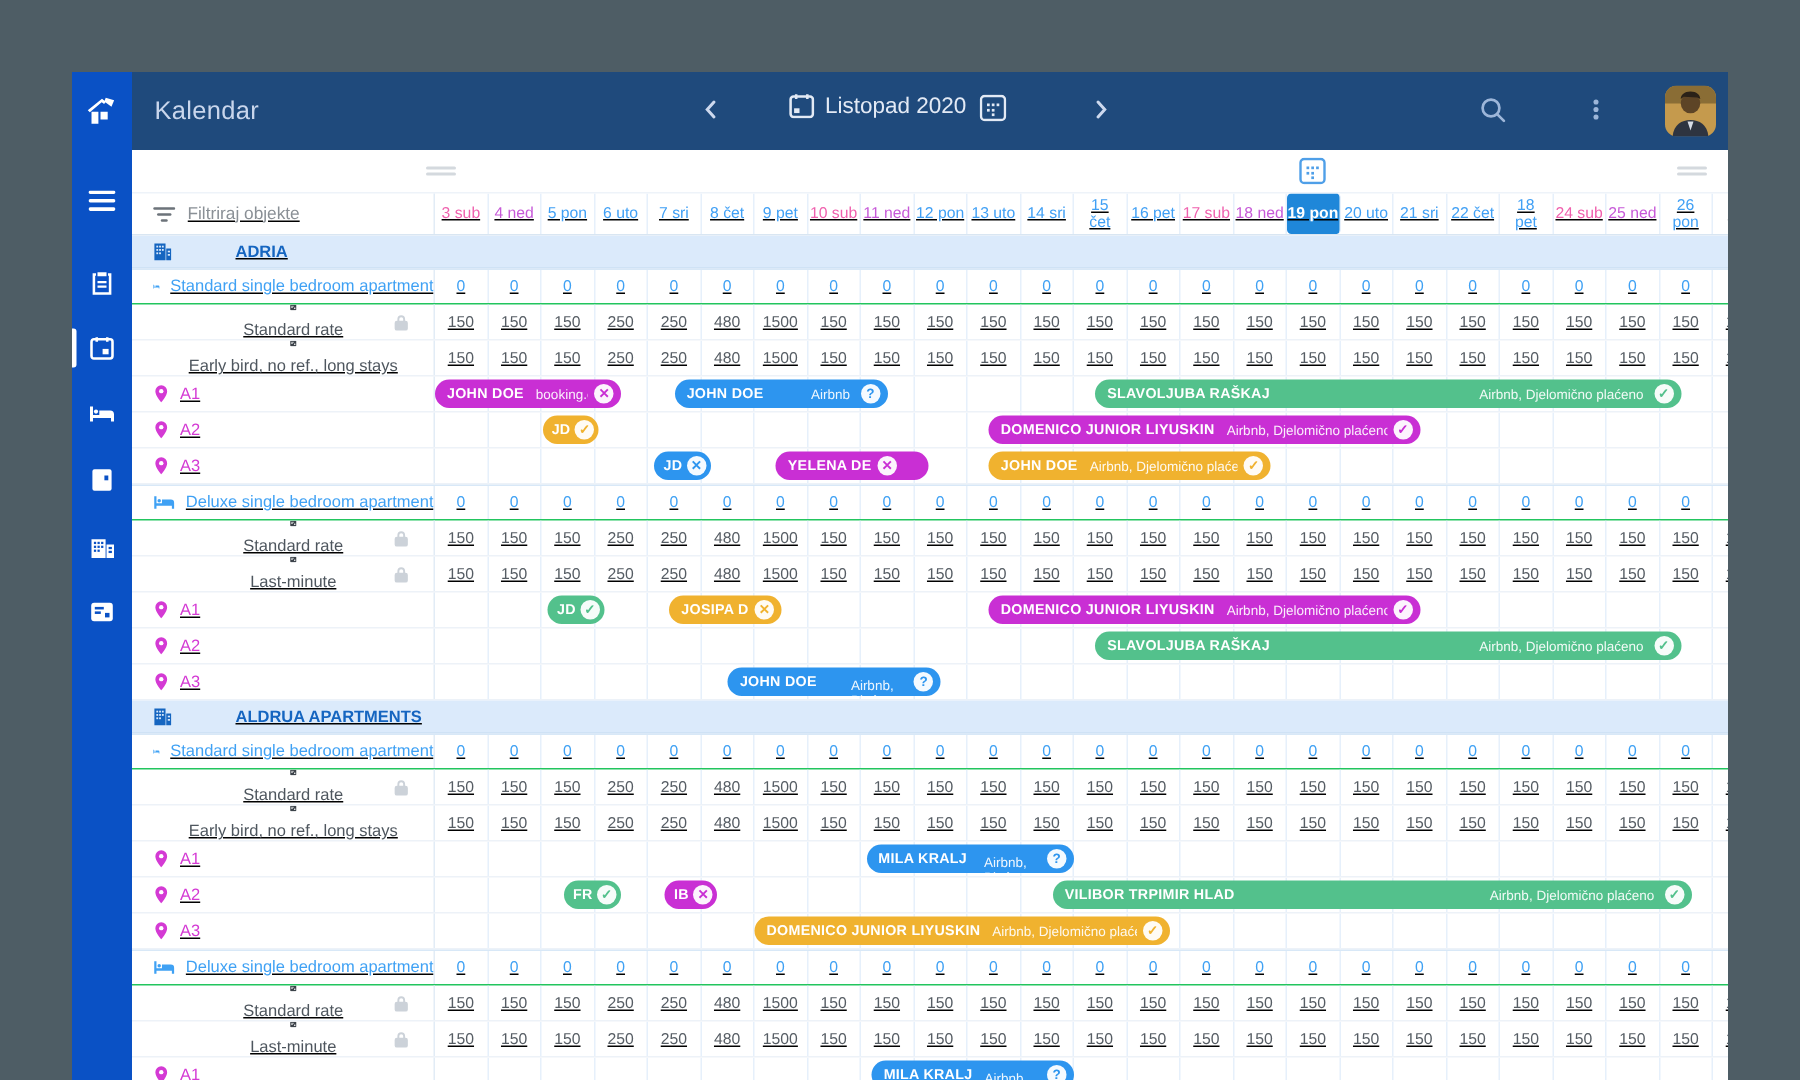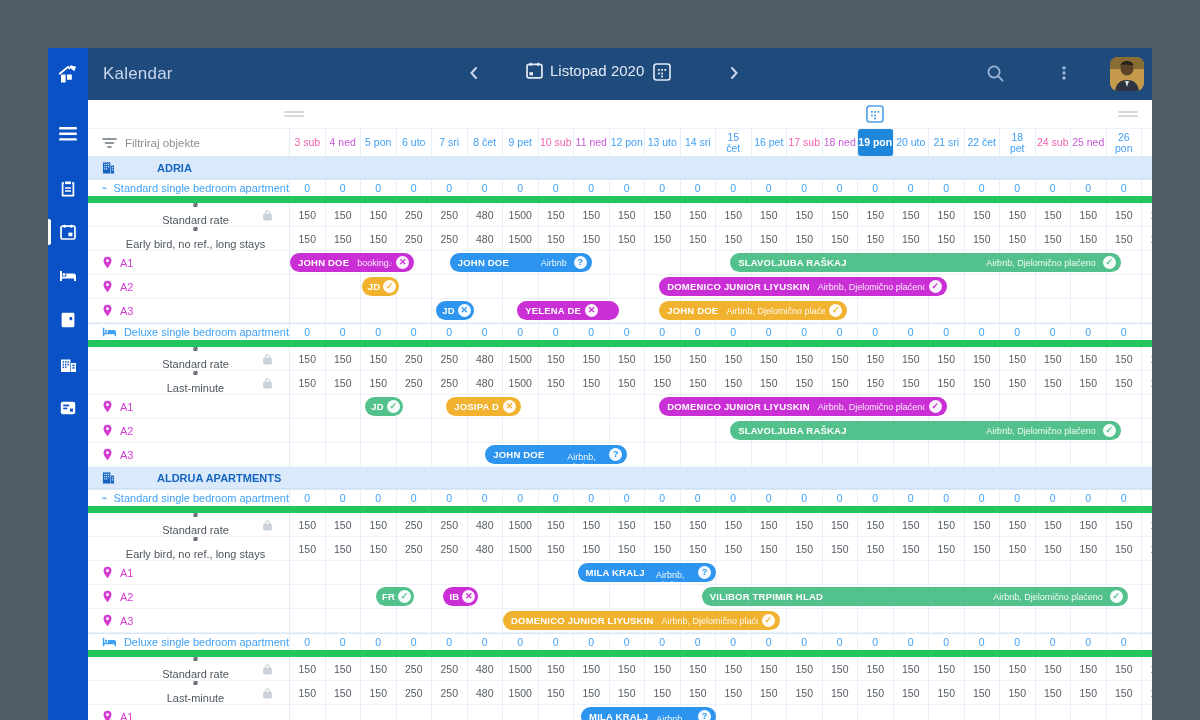--- a/index.html
+++ b/index.html
@@ -13,21 +13,21 @@
              align-items:center; flex-shrink:0; }
   .logo { width:40px; height:52px; display:flex; align-items:center; justify-content:center; }
   .side-item { width:40px; height:40px; margin-top:4px; display:flex; align-items:center;
                justify-content:center; position:relative; cursor:pointer; }
   .side-item.first { margin-top:14px; margin-bottom:10px; }
   .side-item.active:before { content:""; position:absolute; left:0; top:7px; bottom:7px;
                width:3px; background:#fff; border-radius:0 2px 2px 0; }
   .side-item svg { display:block; }
 
   
-  .main { flex:1; display:flex; flex-direction:column; min-width:0; }
+  .main { flex:1; display:flex; flex-direction:column; min-width:0;text-decoration:underline; }
 
   .topbar { height:52px; background:#1f4a7c; position:relative; flex-shrink:0; color:#c7d3e9; }
   .tb-title { position:absolute; left:15px; top:16px; font-size:17px; letter-spacing:.2px; color:#c9d6ec; }
   .tb-chev { position:absolute; top:17px; width:18px; height:18px; color:#cdd9ee; cursor:pointer; }
   .tb-chev.left { left:378px; } .tb-chev.right { left:638px; }
   .tb-month { position:absolute; left:438px; top:14px; display:flex; align-items:center; gap:7px; }
   .tb-month-label { color:#e3eaf5; font-size:15px; }
   .tb-icon { color:#e3eaf5; }
   .tb-search { position:absolute; left:898px; top:16px; color:#9db6d9; cursor:pointer; }
   .tb-kebab  { position:absolute; left:967px; top:16px; color:#9db6d9; cursor:pointer; }
@@ -52,21 +52,21 @@
   .day { width:35.5px; flex-shrink:0; border-right:1px solid #e6f0fb; display:flex; flex-direction:column;
          align-items:center; justify-content:center; font-size:10.5px; line-height:11px;
          color:#41a0f5; cursor:pointer; text-align:center; }
   .day.sat { color:#f061ae; } .day.sun { color:#c75ad8; }
   .day.today { background:#1f87d9; color:#fff; font-weight:bold; border-radius:3px; }
 
   
   .grid { flex:1; overflow:hidden; }
   .row { display:flex; height:24px; border-bottom:1px solid #edf2f8; }
   .row.group { height:22px; background:#dbeafb; border-bottom:1px solid #cfe2f5; }
-  .row.apt { border-top:1px solid #d8e8f7; border-bottom:7px solid #22c55e; }
+  .row.apt { border-top:1px solid #d8e8f7; border-bottom:1px solid #22c55e; }
   .name-cell { width:202px; flex-shrink:0; display:flex; align-items:center; gap:7px;
                padding-left:14px; border-right:1px solid #e2ecf6; position:relative;
                font-size:11px; white-space:nowrap; overflow:hidden; cursor:pointer; }
   .row.group .name-cell { border-right:none; font-weight:bold; color:#1565c0; font-size:11px; width:100%;gap:42px; }
   .row.apt  .name-cell { color:#3fa1f4; }
   .row.rate .name-cell { color:#4e565e;flex-direction:column; }
   .row.unit .name-cell { color:#d43ad4; }
   .lock { position:absolute; right:16px; top:6px; }
   .cells { flex:1; display:flex; position:relative; overflow:hidden; }
   .cell { width:35.5px; flex-shrink:0; border-right:1px solid #e6f0fb; display:flex;

